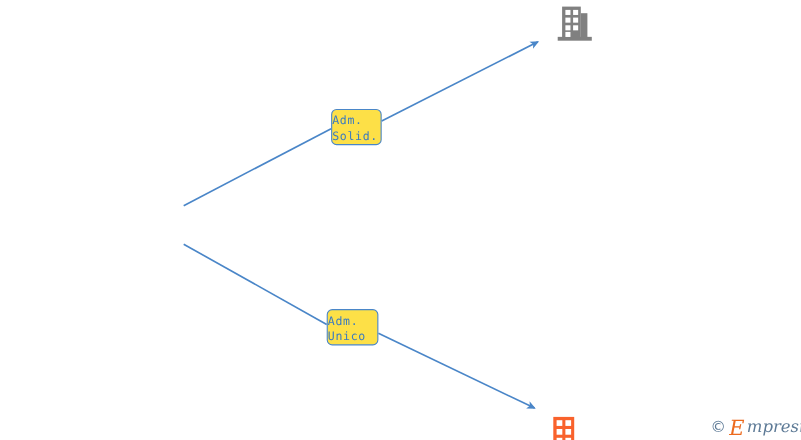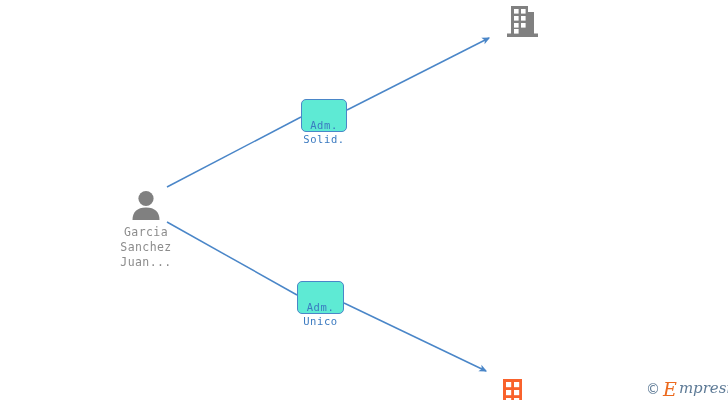--- a/index.html
+++ b/index.html
@@ -50,28 +50,27 @@
     letter-spacing: 0.4px;
     white-space: pre-line;
   }
 
   
   .rel-box {
     position: absolute;
     box-sizing: border-box;
     border: 1.3px solid #4a86c8;
     border-radius: 5px;
-    background: #5eead4;
+    background: #fde047;
     color: #3b7ac0;
     font-family: "DejaVu Sans Mono", monospace;
     font-size: 10.5px;
     line-height: 14px;
     letter-spacing: 0.6px;
-    text-align: center;
-    padding-top: 18px;
+    padding-top: 3px;
     white-space: pre-line;
   }
   #rel-box-top {
     left: 301px;
     top: 99px;
     width: 46px;
     height: 33px;
   }
   #rel-box-bottom {
     left: 297px;
@@ -148,29 +147,20 @@
 
     <line x1="167" y1="187" x2="301" y2="117" stroke="#4a86c8" stroke-width="1.5"></line>
 
     <line x1="347" y1="110" x2="489" y2="38" stroke="#4a86c8" stroke-width="1.5" marker-end="url(#arrow-up)"></line>
 
     <line x1="167" y1="222" x2="297" y2="295" stroke="#4a86c8" stroke-width="1.5"></line>
 
     <line x1="344" y1="303" x2="486" y2="371" stroke="#4a86c8" stroke-width="1.5" marker-end="url(#arrow-down)"></line>
   </svg>
 
-  <div class="person-node">
-    <svg class="person-icon" viewBox="0 0 34 30">
-      <circle cx="17" cy="8.5" r="7.6" fill="#808080"></circle>
-      <path d="M17,17.5 C26,17.5 30.5,22.2 30.5,30 L3.5,30 C3.5,22.2 8,17.5 17,17.5 Z" fill="#808080"></path>
-    </svg>
-    <div class="person-label">Garcia
-Sanchez
-Juan...</div>
-  </div>
 
   <div id="rel-box-top" class="rel-box">Adm.
 Solid.</div>
 
   <div id="rel-box-bottom" class="rel-box">Adm.
 Unico</div>
 
   <div id="company-node-top" class="company-node">
     <svg class="company-icon" viewBox="0 0 36 36" width="36" height="36">
 

